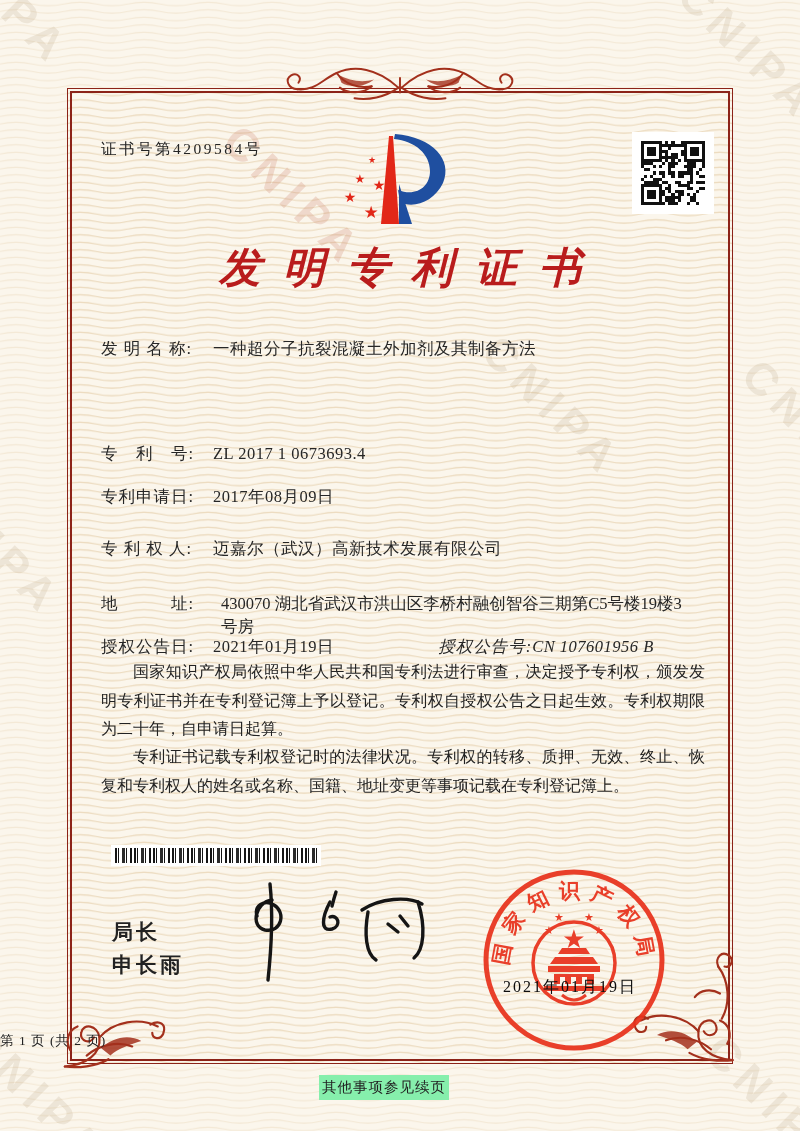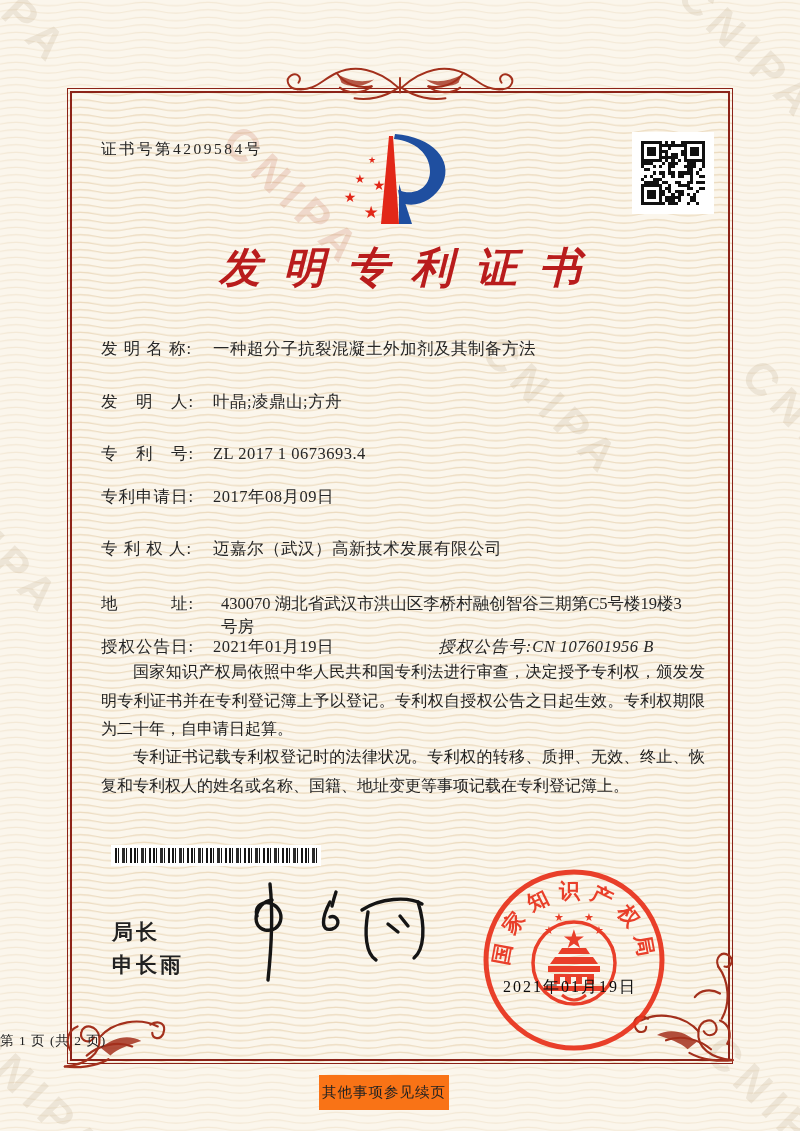--- a/index.html
+++ b/index.html
@@ -61,21 +61,21 @@
       #151515 11px 12px,transparent 12px 15px,
       #151515 15px 17px,transparent 17px 19px);
   }
   .director{
     font-family:"Liberation Sans","DejaVu Sans",sans-serif;
     font-weight:600;font-size:21px;color:#222;letter-spacing:3px;
   }
   .sealdate{left:503px;top:977px;font-size:16px;letter-spacing:2px;color:#0d0d0d;z-index:6;}
   .pagefoot{left:0;top:1032px;width:768px;text-align:left;font-size:13.5px;letter-spacing:1px;color:#222;}
   .contnote{
-    left:319px;top:1075px;width:130px;height:35px;background:#f97316;
+    left:319px;top:1075px;width:130px;height:25px;background:#86efac;
     display:flex;align-items:center;justify-content:center;
     font-size:14.5px;letter-spacing:1px;color:#222;
   }
   svg{display:block;}
 </style>
 </head>
 <body>
 
 <div class="page">
 
@@ -395,23 +395,20 @@
         <rect x="15" y="20" width="1" height="1"></rect>
         <rect x="18" y="20" width="1" height="1"></rect>
       </svg>
   </div>
 
   <div class="abs title">发明专利证书</div>
 
   <div class="abs row" style="top:338px;">
     <span class="lbl">发 明 名 称:</span><span class="val">一种超分子抗裂混凝土外加剂及其制备方法</span>
   </div>
-  <div class="abs row" style="top:391px;">
-    <span class="lbl">发　明　人:</span><span class="val">叶晶;凌鼎山;方舟</span>
-  </div>
   <div class="abs row" style="top:443px;">
     <span class="lbl">专　利　号:</span><span class="val">ZL 2017 1 0673693.4</span>
   </div>
   <div class="abs row" style="top:486px;">
     <span class="lbl">专利申请日:</span><span class="val">2017年08月09日</span>
   </div>
   <div class="abs row" style="top:538px;">
     <span class="lbl">专 利 权 人:</span><span class="val">迈嘉尔（武汉）高新技术发展有限公司</span>
   </div>
   <div class="abs row addr" style="top:592px;">

